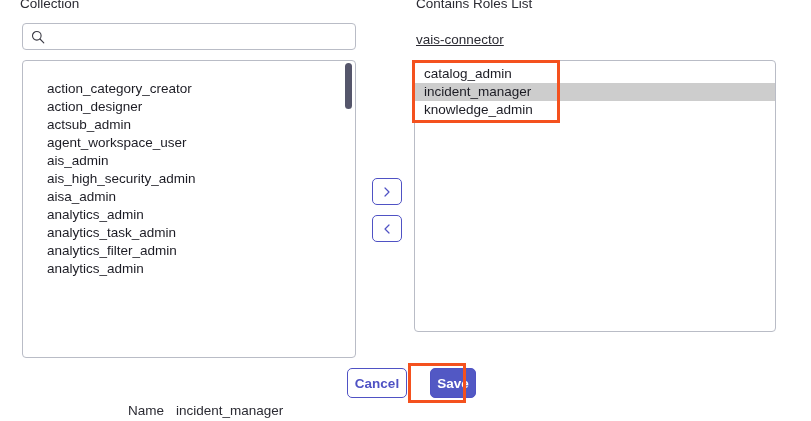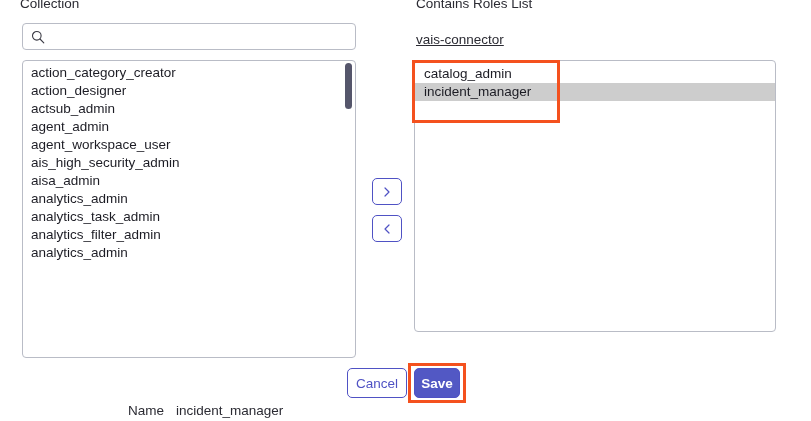--- a/index.html
+++ b/index.html
@@ -70,21 +70,21 @@
     box-sizing: border-box;
     border: 1px solid #b9bcc6;
     border-radius: 4px;
     background: #ffffff;
     overflow: hidden;
   }
   #source-list {
     position: absolute;
     left: 0; top: 0; right: 0;
     padding: 3px 0 0 0;
-    margin: 0;
+    margin: 16px;
     list-style: none;
   }
   #source-list li {
     font-size: 13.5px;
     line-height: 18px;
     height: 18px;
     padding-left: 8px;
     color: #1c1c24;
     white-space: nowrap;
     overflow: hidden;
@@ -177,27 +177,27 @@
     top: 368px;
     width: 60px;
     height: 30px;
     box-sizing: border-box;
     border: 1px solid #4f52c4;
     border-radius: 5px;
     background: #ffffff;
     color: #4f52c4;
     font-family: "Liberation Sans", sans-serif;
     font-size: 13.5px;
-    font-weight: normal;
+    font-weight: bold;
     cursor: pointer;
     padding: 0;
   }
   #save-button {
     position: absolute;
-    left: 414px;
+    left: 430px;
     top: 368px;
     width: 46px;
     height: 30px;
     box-sizing: border-box;
     border: 1px solid #4f52c4;
     border-radius: 5px;
     background: #5258c4;
     color: #ffffff;
     font-family: "Liberation Sans", sans-serif;
     font-size: 13.5px;
@@ -250,22 +250,22 @@
     </svg>
   </span>
   <input id="search-input" type="text" value="" placeholder="" style="">
 </div>
 
 <div id="source-listbox">
   <ul id="source-list">
       <li>action_category_creator</li>
       <li>action_designer</li>
       <li>actsub_admin</li>
-      <li>agent_admin</li>
       <li>agent_workspace_user</li>
+      <li>ais_admin</li>
       <li>ais_high_security_admin</li>
       <li>aisa_admin</li>
       <li>analytics_admin</li>
       <li>analytics_task_admin</li>
       <li>analytics_filter_admin</li>
       <li>analytics_admin</li>
     </ul>
   <div id="source-scrollbar">
     <div id="source-scroll-thumb"></div>
   </div>
@@ -288,20 +288,21 @@
 </button>
 
 <div class="label" id="contains-label">Contains Roles List</div>
 
 <div class="label" id="connector-label">vais-connector</div>
 
 <div id="target-listbox">
   <ul id="target-list">
       <li>catalog_admin</li>
       <li class="selected">incident_manager</li>
+      <li>knowledge_admin</li>
     </ul>
 </div>
 
 <button id="cancel-button">Cancel</button>
 
 <button id="save-button">Save</button>
 
 <div class="label" id="name-label">Name</div>
 <div class="label" id="name-value">incident_manager</div>
 

